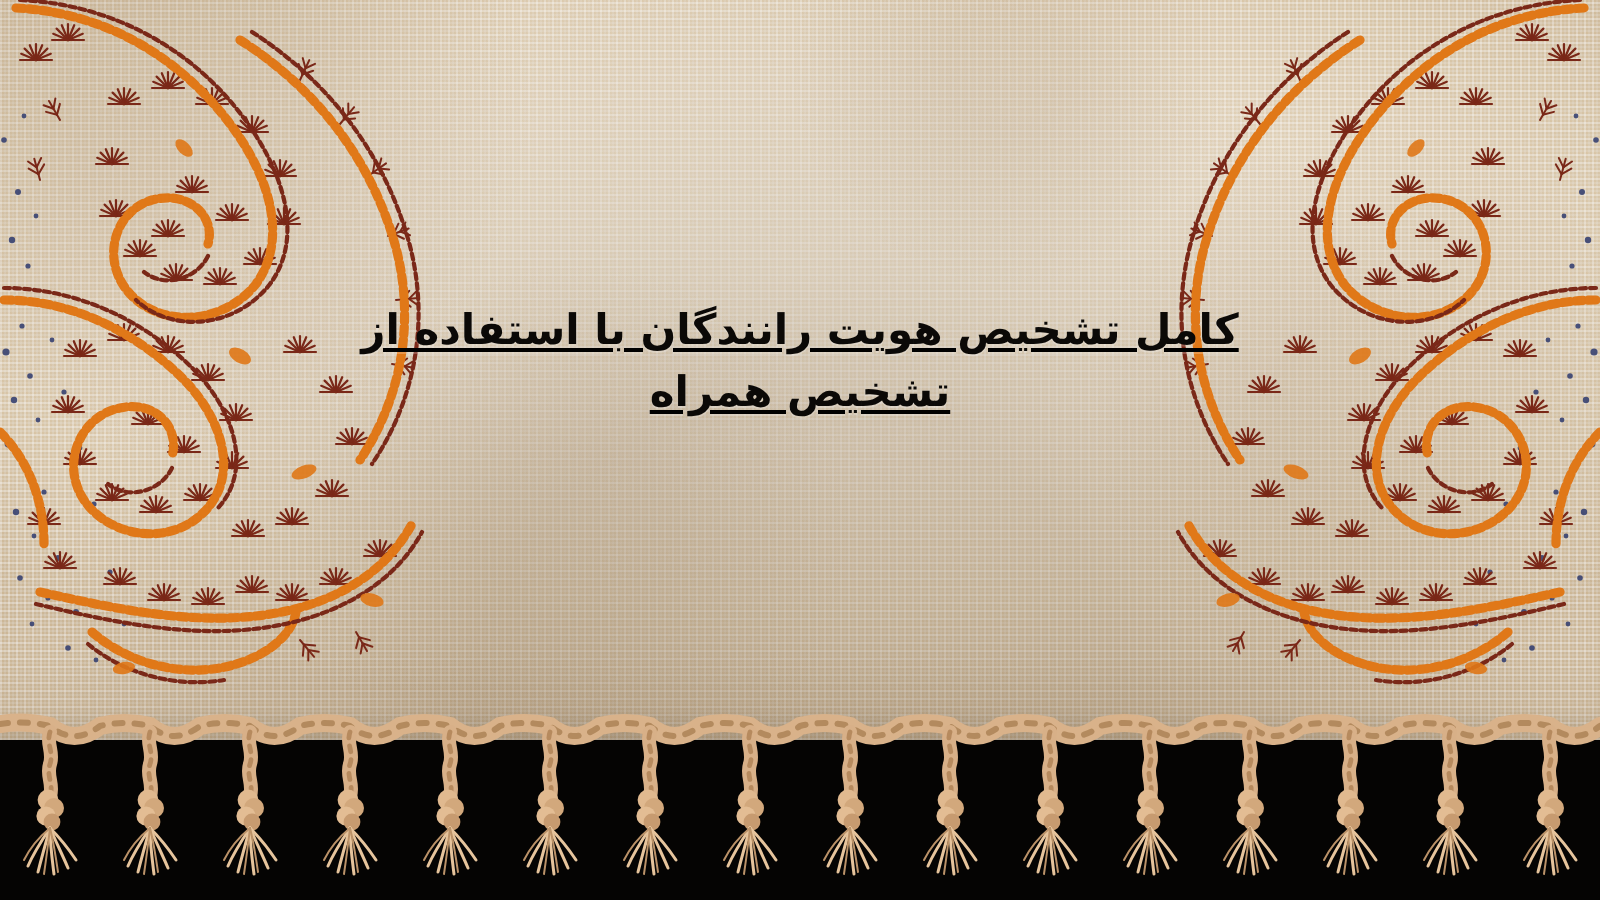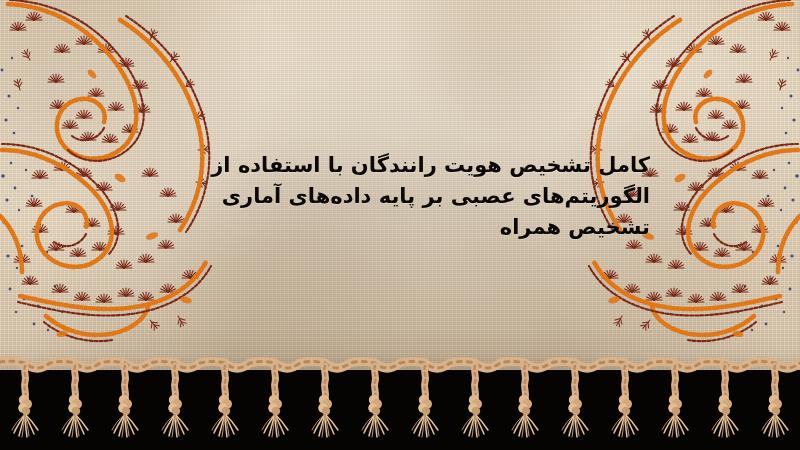--- a/index.html
+++ b/index.html
@@ -64,22 +64,23 @@
   .black-band{
     position:absolute;left:0;bottom:0;width:800px;height:80px;
     background:#050403;
   }
   .fringe{position:absolute;left:0;bottom:0;width:800px;height:96px;pointer-events:none;}
 
   
   .title-block{
     position:absolute;
     left:150px;top:150px;width:500px;
-    text-align:right;
+    text-align:center;
     direction:rtl;
+    text-decoration:underline;
   }
   .title-line{
     font-family:"DejaVu Sans","Liberation Sans",sans-serif;
     font-weight:bold;
     font-size:21px;
     line-height:31px;
     color:#0b0907;
     letter-spacing:0;
     white-space:nowrap;
     text-shadow:0 1px 0 rgba(255,255,255,.22);
@@ -443,17 +444,16 @@
       <use href="#tassel" x="575" y="12"></use>
       <use href="#tassel" x="625" y="12"></use>
       <use href="#tassel" x="675" y="12"></use>
       <use href="#tassel" x="725" y="12"></use>
       <use href="#tassel" x="775" y="12"></use>
     </g>
   </svg>
 
   <div class="title-block">
     <div class="title-line">کامل تشخیص هویت رانندگان با استفاده از</div>
-    <div class="title-line">الگوریتم‌های عصبی بر پایه داده‌های آماری</div>
     <div class="title-line">تشخیص همراه</div>
   </div>
 
 </div>
 
 </body></html>

